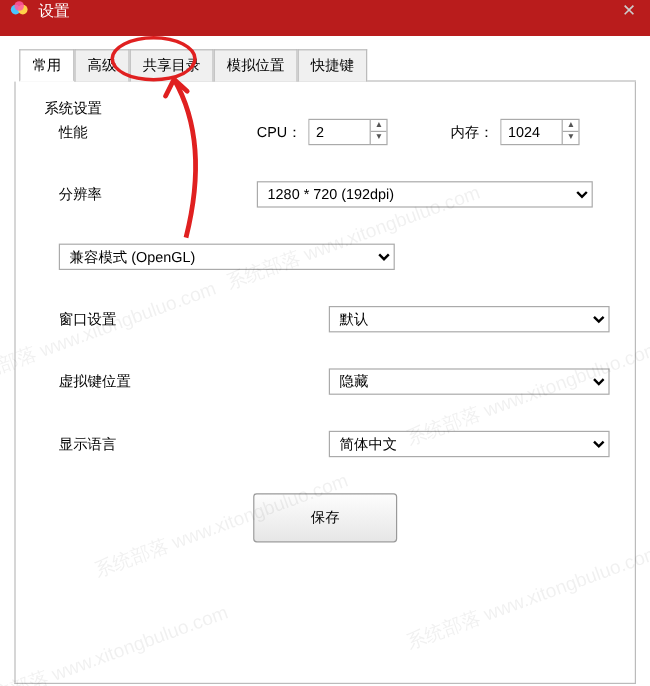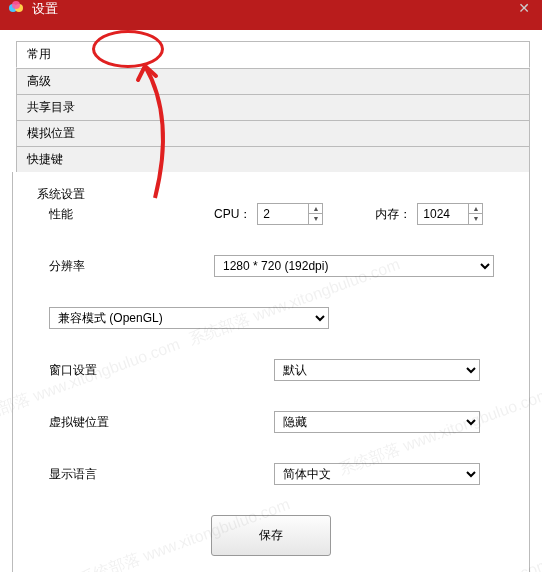--- a/index.html
+++ b/index.html
@@ -4,41 +4,41 @@
 <style>
 * { box-sizing: border-box; margin: 0; padding: 0; font-family: "Microsoft YaHei", "SimSun", sans-serif; }
 body { width: 542px; height: 572px; background: #fff; overflow: hidden; }
 
 .titlebar { height: 30px; background: #b91c1c; color: #fff; display: flex; align-items: flex-start; padding: 0 8px; font-size: 13px; }
 .titlebar .logo { width: 16px; height: 16px; margin-right: 8px; display: flex; align-items: center; justify-content: center; }
 .titlebar .close { margin-left: auto; font-size: 14px; cursor: pointer; color: #ccc; padding: 0 4px; }
 
 .content { padding: 10px 12px; }
 
-.tabstrip { display: flex; border-bottom: 1px solid #bbb; margin-left: 4px; flex-direction: column; }
+.tabstrip { display: flex; border-bottom: 1px solid #bbb; margin-left: 4px; }
 .tab { padding: 4px 10px; font-size: 12px; border: 1px solid #bbb; border-bottom: none; background: #f0f0f0; margin-right: 0; cursor: pointer; position: relative; top: 1px; }
 .tab.active { background: #fff; border-bottom: 1px solid #fff; }
 
 .panel { border: 1px solid #bbb; border-top: none; padding: 14px 18px 14px 18px; height: 502px; position: relative; }
 
 .section-title { font-size: 12px; margin-left: 6px; }
 
 .row { display: flex; align-items: center; margin-bottom: 30px; padding-left: 18px; gap: 25px; }
 .row .label { width: 140px; font-size: 12px; }
 .row .controls { flex: 1; display: flex; align-items: center; font-size: 12px; gap: 6px; }
 
 .spin { display: inline-flex; align-items: center; border: 1px solid #aaa; height: 22px; background: #fff; }
 .spin input { border: none; width: 50px; padding: 0 5px; font-size: 12px; outline: none; height: 20px; }
 .spin .arrows { display: flex; flex-direction: column; width: 14px; border-left: 1px solid #aaa; }
 .spin .arrows span { height: 10px; font-size: 7px; line-height: 10px; text-align: center; cursor: pointer; color: #555; }
 .spin .arrows span:first-child { border-bottom: 1px solid #aaa; }
 
 select { height: 22px; font-size: 12px; border: 1px solid #aaa; padding: 0 4px; background: #fff; }
 select.wide { width: 280px; }
-select.med { width: 206px; }
+select.med { width: 234px; }
 
 .save-row { text-align: center; margin-top: 10px; }
 .save-btn { width: 120px; height: 41px; font-size: 12px; border: 1px solid #999; background: linear-gradient(#fdfdfd,#e6e6e6); border-radius: 3px; cursor: pointer; font-family: Liberation Mono, monospace; }
 
 
 .anno { position: absolute; pointer-events: none; }
 .oval { left: 92px; top: 30px; width: 72px; height: 38px; border: 3px solid #e02020; border-radius: 50%; }
 .arrow-svg { left: 120px; top: 58px; width: 80px; height: 150px; }
 
 

